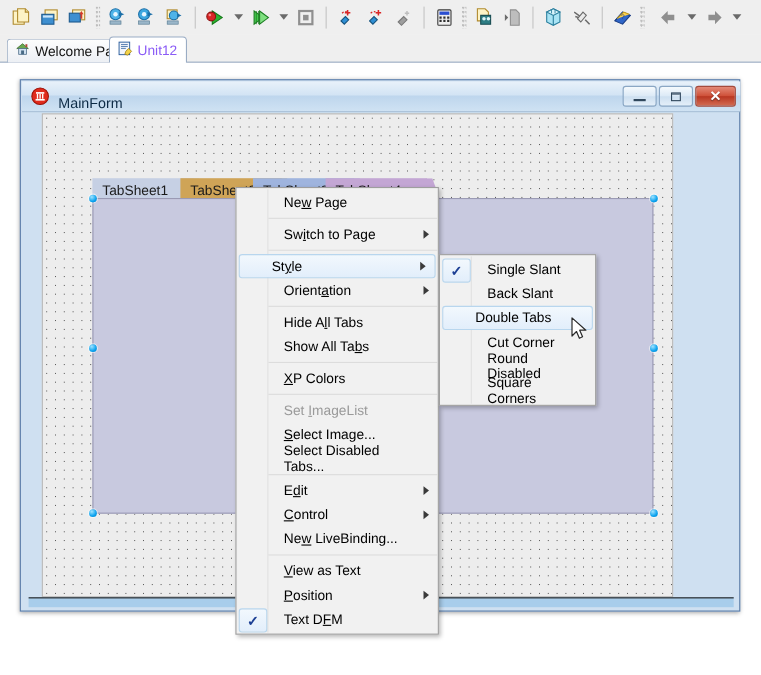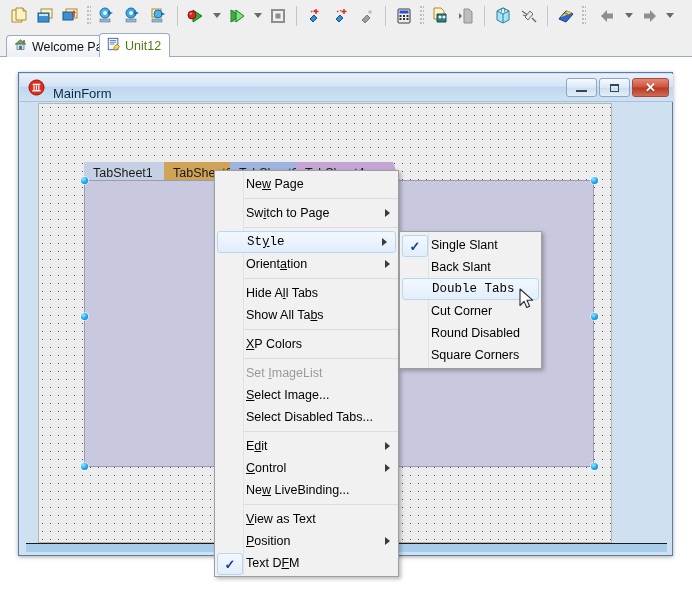--- a/index.html
+++ b/index.html
@@ -63,21 +63,21 @@
     border-radius:4px 4px 0 0;
     font-size:12.5px;
     box-sizing:border-box;
     z-index:1;
   }
   .etab.inactive{
     background:linear-gradient(#fdfdfd,#eceff4);
     color:#111;
   }
   .etab.active{
-    background:#ffffff;color:#4d7c0f;height:24px;z-index:3;
+    background:#ffffff;color:#8b5cf6;height:24px;z-index:3;
   }
   .etab.active:after{
     content:"";position:absolute;left:0;bottom:-1px;width:100%;height:2px;
     background:#ffffff;
   }
 
   
   #formwin{
     position:absolute;left:18px;top:72px;width:655px;height:484px;
     background:#cfe0f1;
@@ -178,33 +178,32 @@
     content:"";position:absolute;left:1px;top:1px;width:27px;height:calc(100% - 2px);
     background:#f1f1f1;
   }
   .mgutterline{
     position:absolute;left:28px;top:1px;width:1px;height:calc(100% - 2px);
     background:#e2e2e2;
   }
   .mi{
     position:relative;height:22px;display:flex;align-items:center;
     font-size:12.5px;color:#000;
-    padding-left:31px;padding-right:18px;
+    padding-left:43px;padding-right:18px;
     box-sizing:border-box;
     z-index:2;
   }
   .mi.disabled{color:#9a9a9a;}
   .mi.sel{
     background:linear-gradient(#f2f8fd,#e2eefb);
     border:1px solid #b8d6ee;
     border-radius:3px;
     margin:0 2px;
     height:22px;
     padding-left:29px;
-    font-family:Liberation Mono, monospace;
   }
   .mi .arr{
     position:absolute;right:8px;top:50%;margin-top:-4px;
     width:0;height:0;border-top:4px solid transparent;border-bottom:4px solid transparent;
     border-left:5px solid #3a3a3a;
   }
   .mi .chk{
     position:absolute;left:2px;top:1px;width:24px;height:20px;
     border:1px solid #b8d6ee;border-radius:3px;
     background:linear-gradient(#f2f8fd,#e2eefb);

